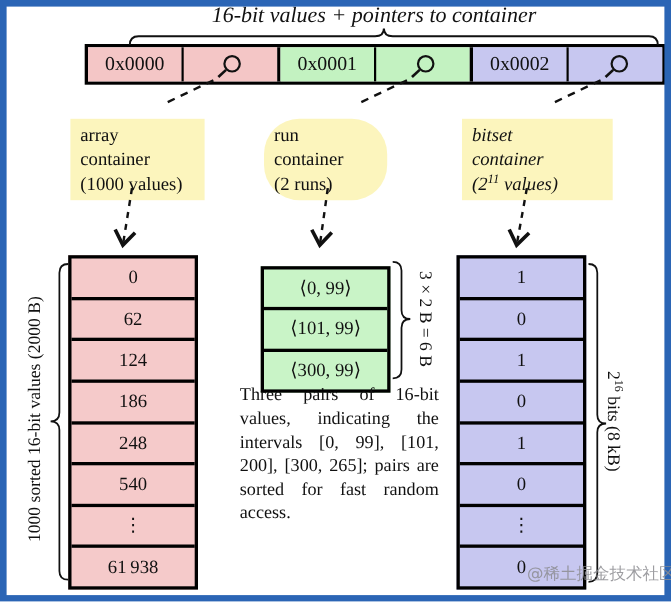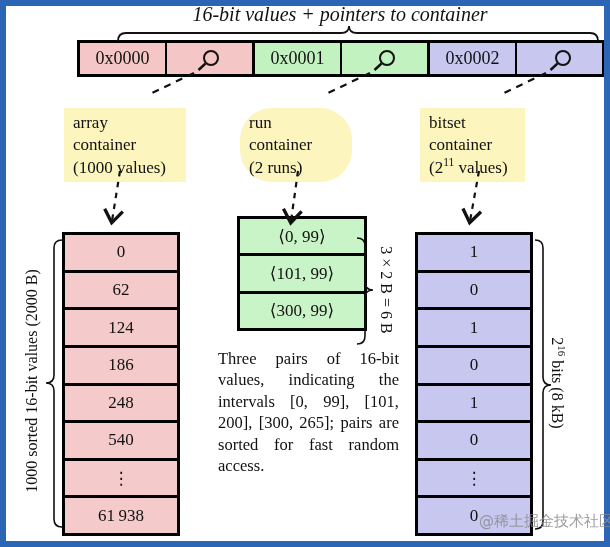--- a/index.html
+++ b/index.html
@@ -15,26 +15,26 @@
   .pair{flex:1;display:flex;}
   .pair + .pair{border-left:3px solid #000;}
   .kcell{flex:1;display:flex;align-items:center;justify-content:center;font-size:18px;}
   .pcell{flex:1;border-left:2px solid #000;}
   .c-pink{background:#f4c6c6;} .c-green{background:#c3f2c1;} .c-lav{background:#c7c7f0;}
   
   .ybox{position:absolute;top:92px;height:74px;background:#fcf5bd;box-sizing:border-box;
     padding:4px 0 0 9px;font-size:17px;line-height:1.32;z-index:2;margin-top:16px;}
   .ybox-array{left:64px;width:122px;}
   .ybox-run{left:240px;width:112px;border-radius:32px;}
-  .ybox-bitset{left:420px;width:105px;}
+  .ybox-bitset{left:420px;width:137px;font-style:italic;}
   
   .col{position:absolute;display:flex;flex-direction:column;border:3px solid #000;
     box-sizing:border-box;z-index:2;}
   .col-array{left:62px;top:232px;width:118px;height:304px;background:#f5caca;}
-  .col-run{left:237px;top:216px;width:130px;height:115px;background:#c9f4c7;}
+  .col-run{left:237px;top:242px;width:118px;height:115px;background:#c9f4c7;}
   .col-bitset{left:415px;top:232px;width:118px;height:304px;background:#c7c7f0;}
   .crow{flex:1;display:flex;align-items:center;justify-content:center;font-size:17px;}
   .crow + .crow{border-top:3px solid #000;}
   
   .vlabel{position:absolute;font-size:16px;text-align:center;white-space:nowrap;z-index:2;}
   .v-array{left:-118px;top:372px;width:300px;transform:rotate(-90deg);}
   .v-run{left:326px;top:281px;width:120px;transform:rotate(90deg);}
   .v-bitset{left:477px;top:374px;width:160px;transform:rotate(90deg);}
   sup{font-size:68%;line-height:0;}
   

